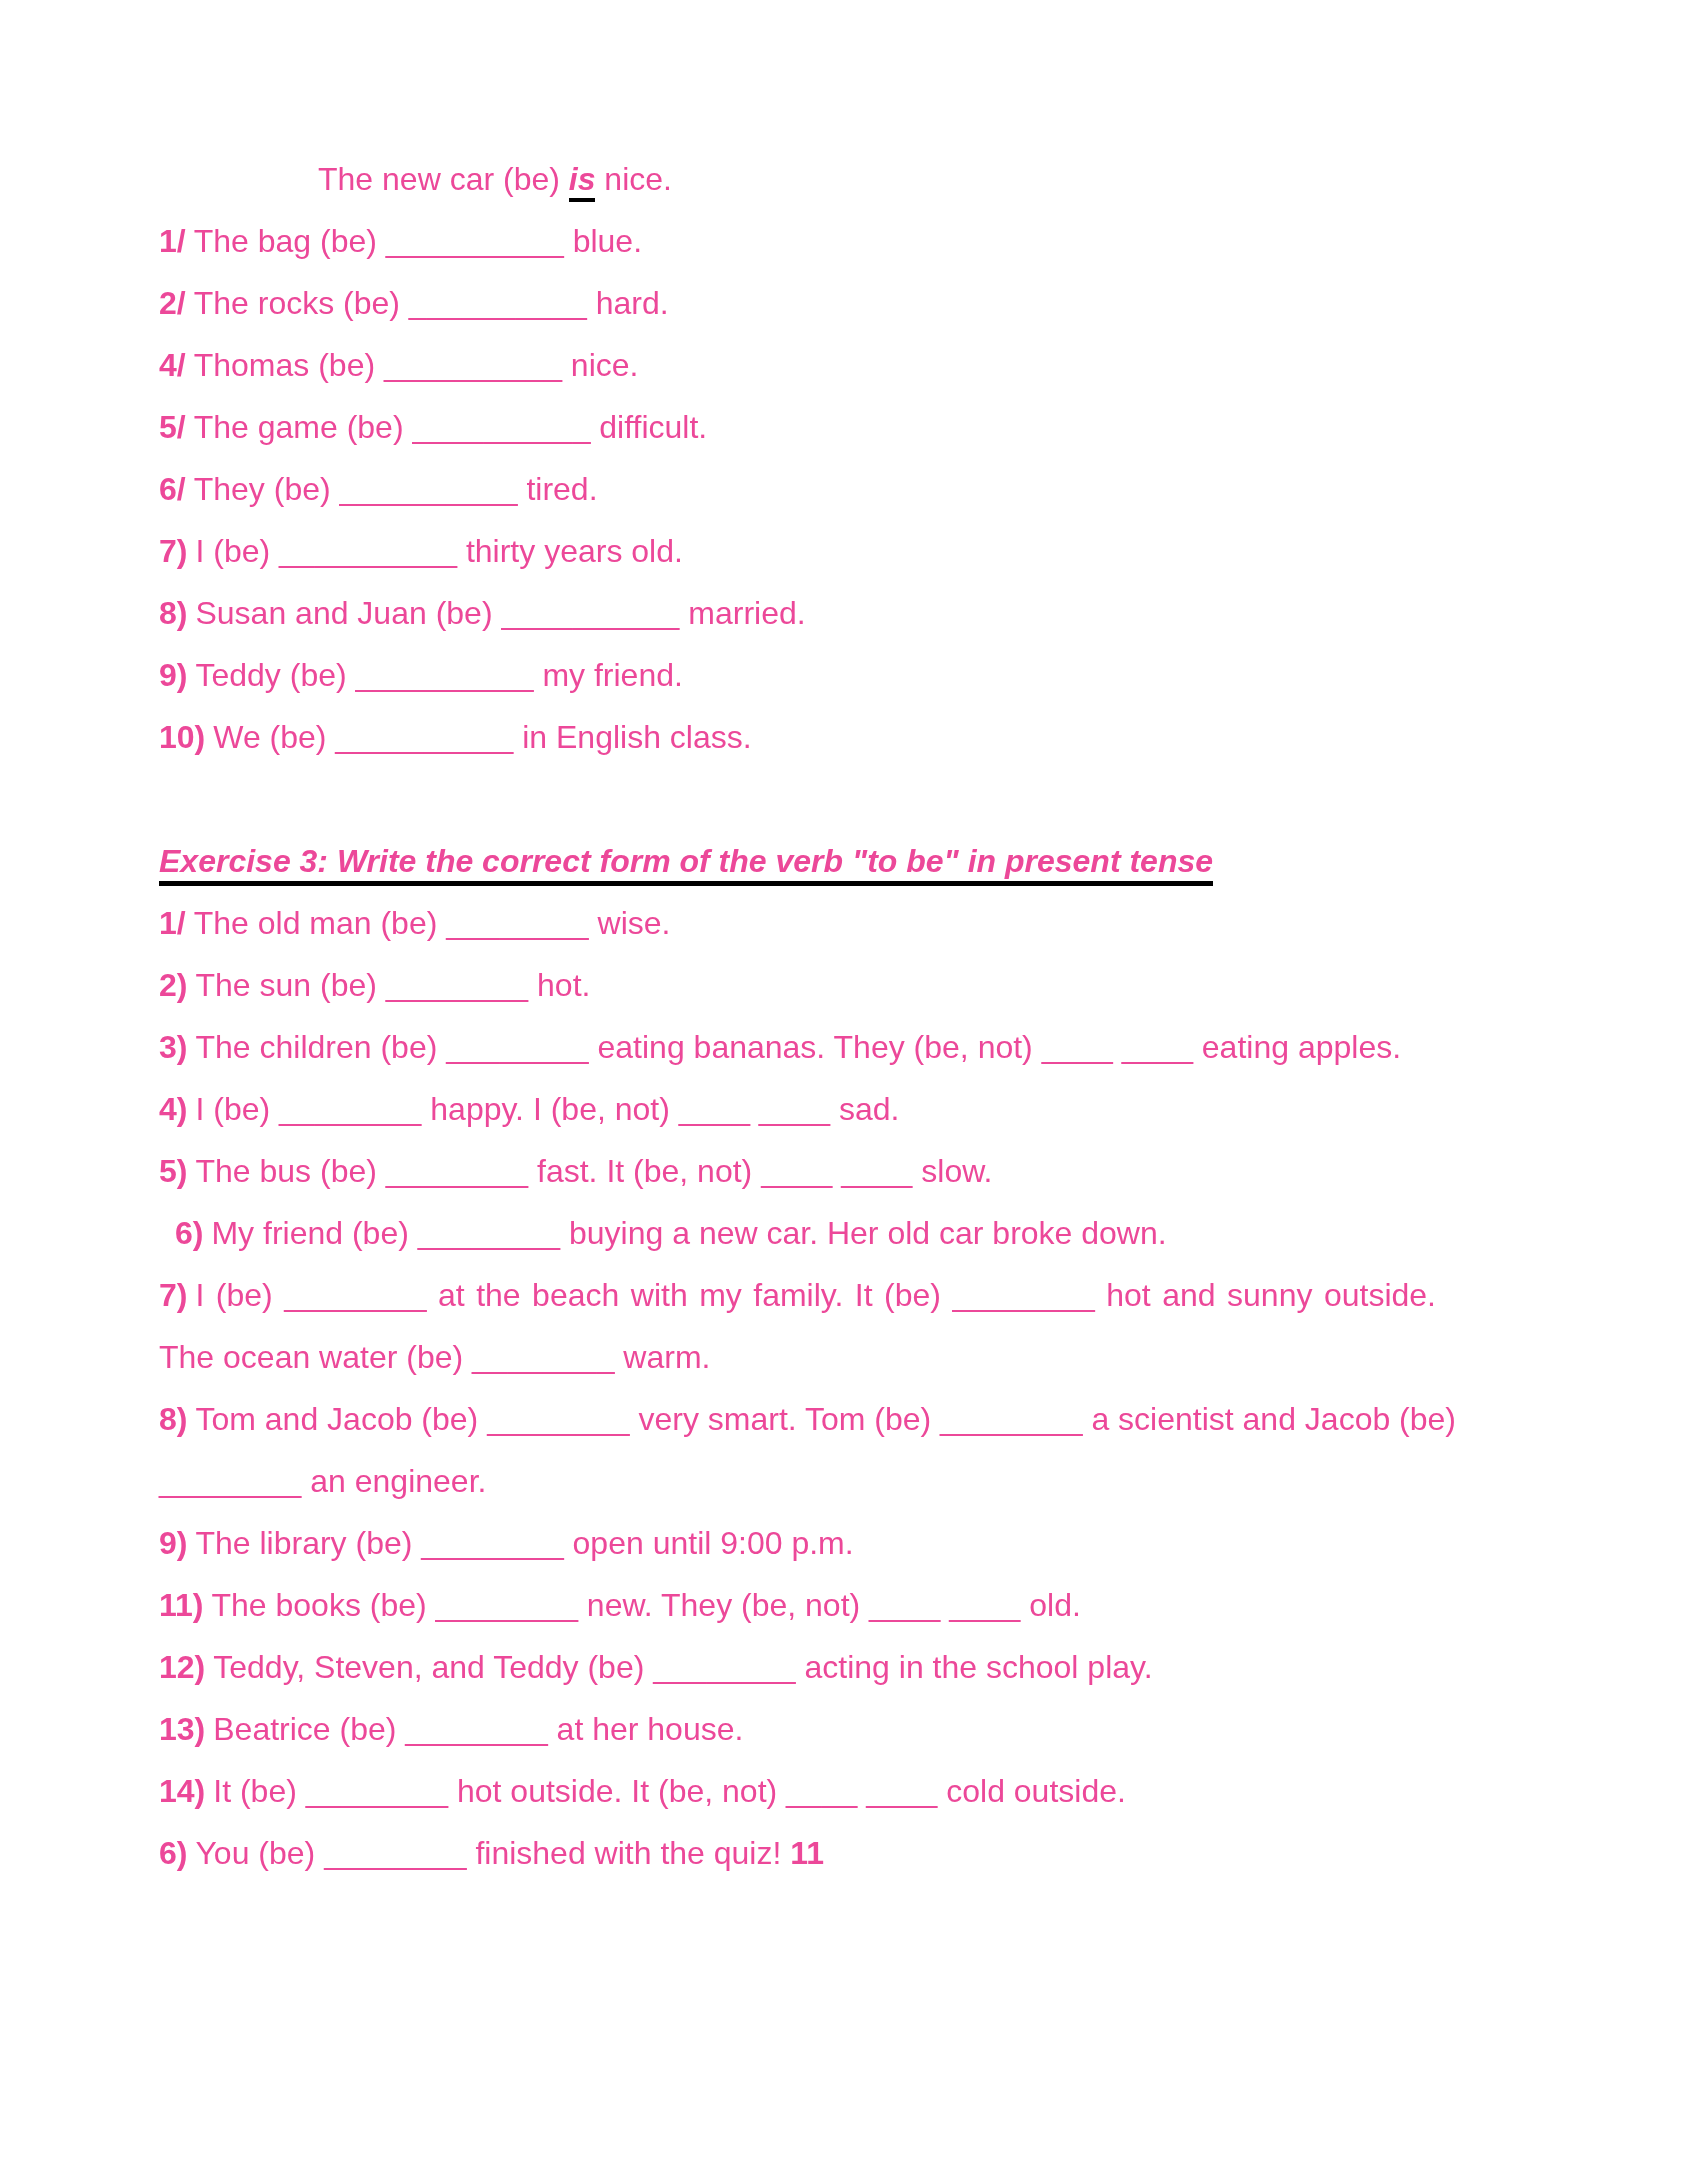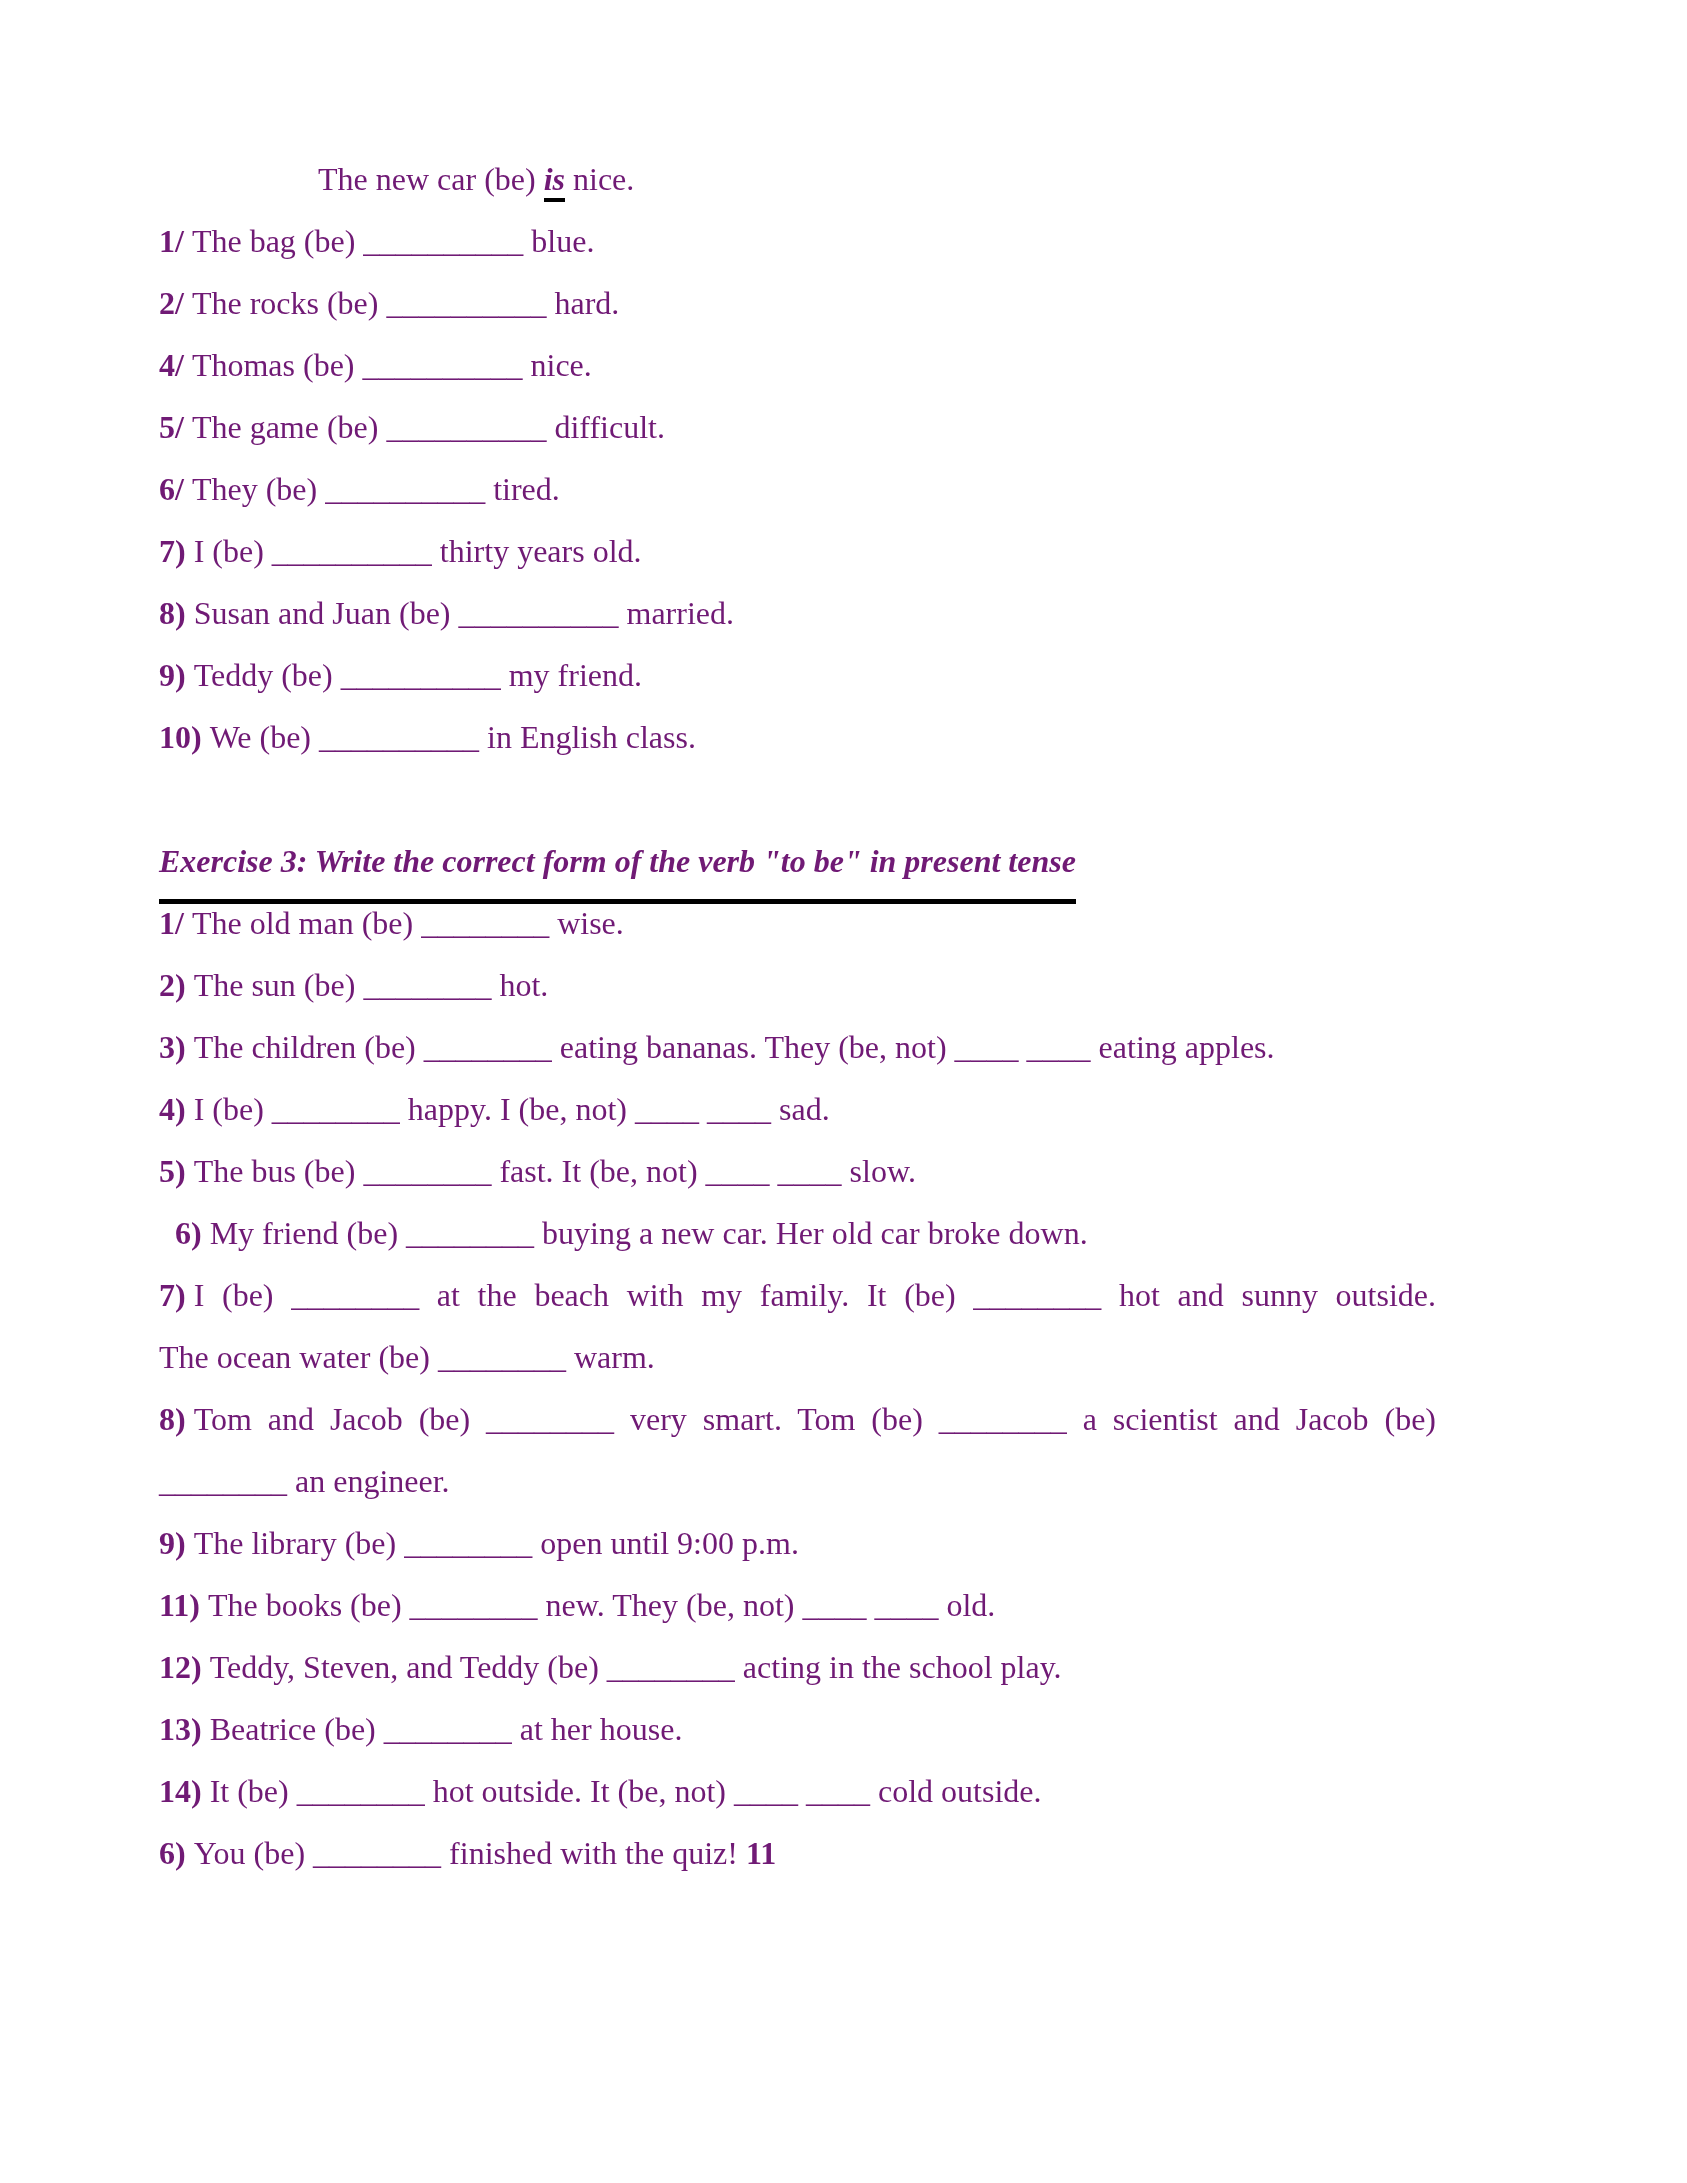--- a/index.html
+++ b/index.html
@@ -4,22 +4,22 @@
 <style>
   * { margin: 0; padding: 0; box-sizing: border-box; }
   html, body { background: #ffffff; }
   body { width: 1687px; height: 2183px; overflow: hidden; }
 
   .page {
     position: relative;
     width: 1687px;
     height: 2183px;
     background: #ffffff;
-    color: #701a75;
-    font-family: Liberation Serif, serif;
+    color: #ec4899;
+    font-family: Liberation Sans, sans-serif;
     font-size: 32px;
     padding: 148px 251px 0 159px;
   }
 
   .line {
     height: 62px;
     line-height: 62px;
     white-space: nowrap;
   }
 
@@ -34,21 +34,21 @@
     font-weight: bold;
     font-style: italic;
     border-bottom: 4.6px solid #000;
     padding-bottom: 1.3px;
   }
 
   .heading-text {
     font-weight: bold;
     font-style: italic;
     border-bottom: 5.3px solid #000;
-    padding-bottom: 20px;
+    padding-bottom: 2px;
   }
 
   .justify { text-align: justify; text-align-last: justify; }
 
   .indent { padding-left: 16px; }
 </style>
 </head>
 <body>
 
 <div class="page">

